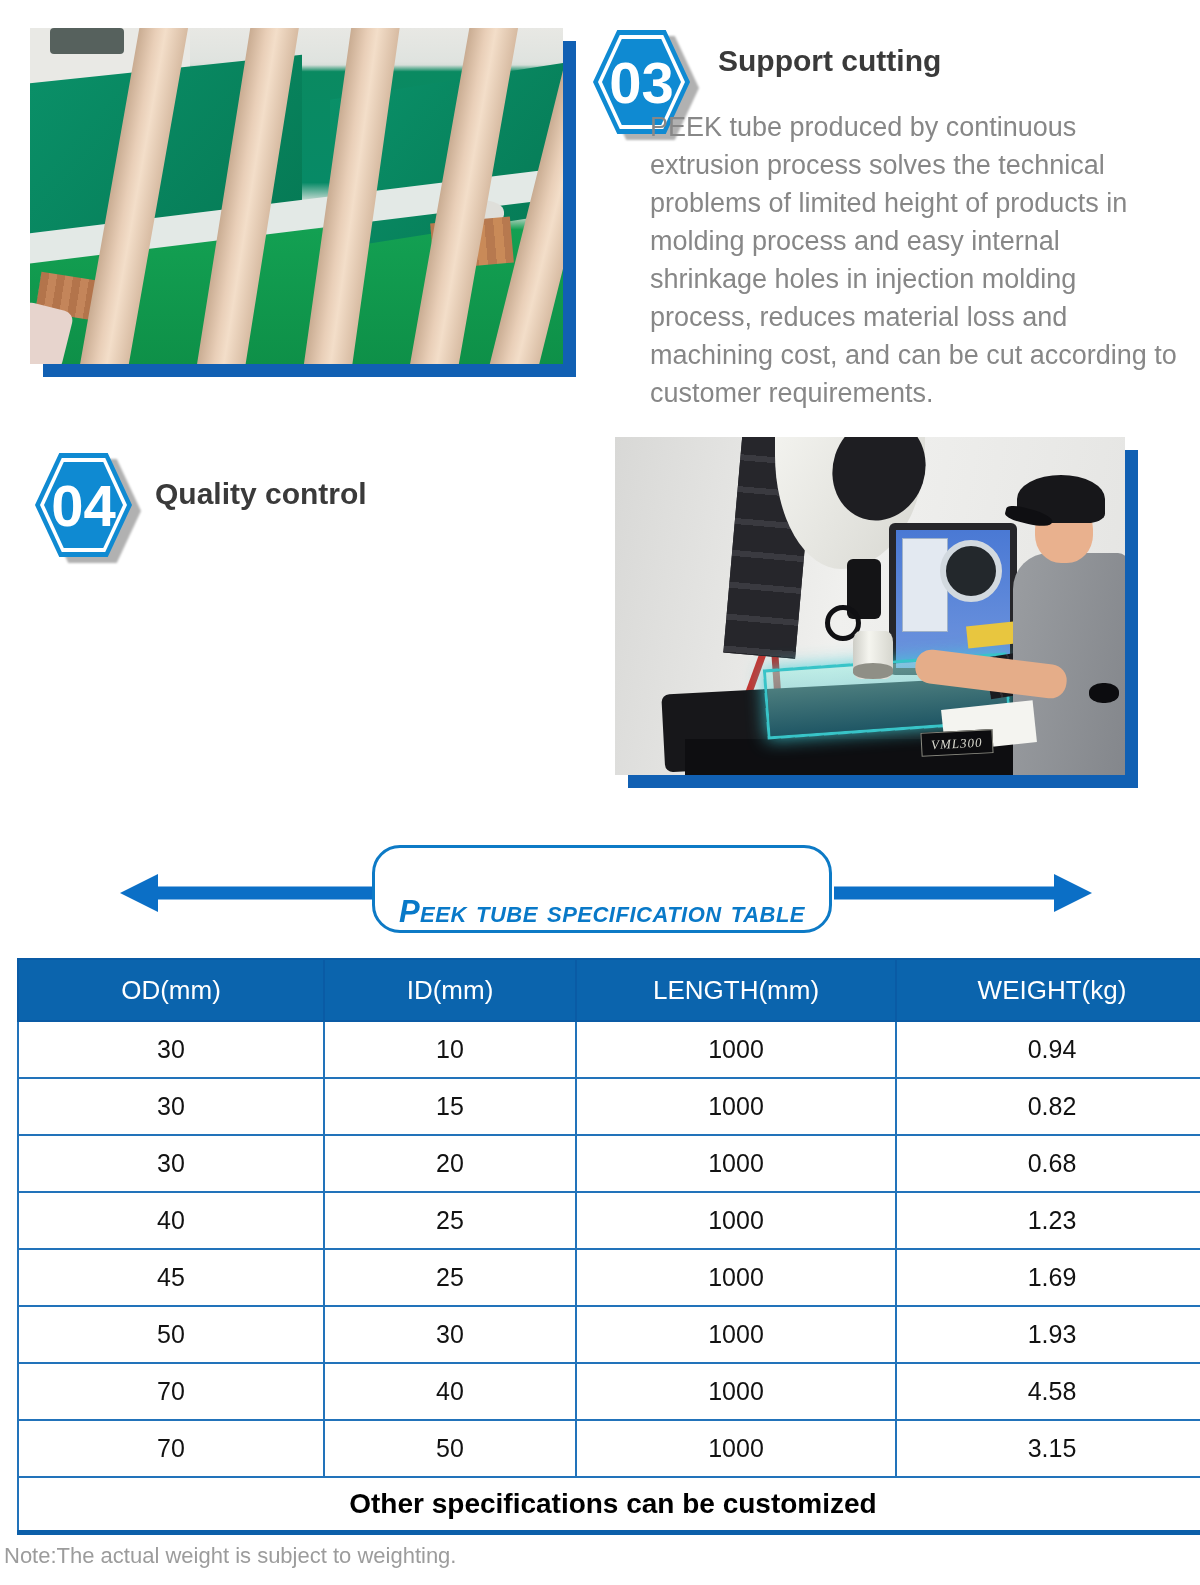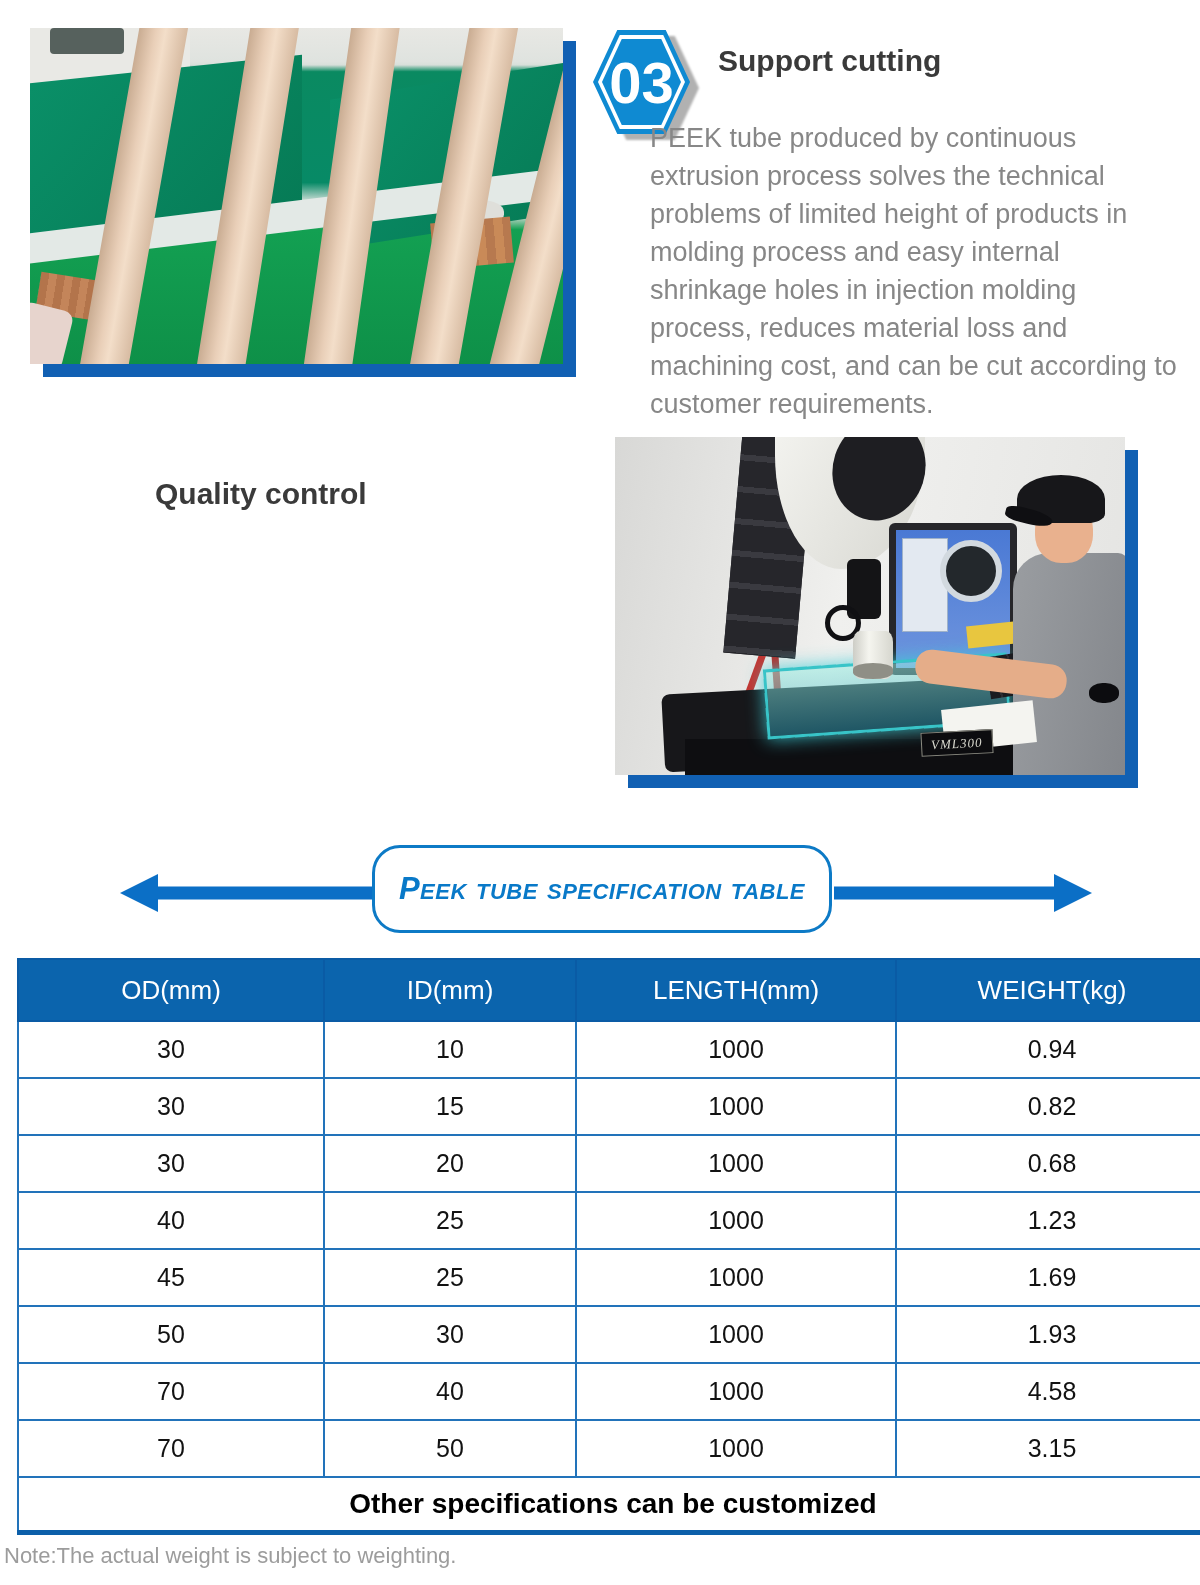--- a/index.html
+++ b/index.html
@@ -81,27 +81,27 @@
   .badge .hx-inner { inset:9px; background:#0f8ad2; }
   .badge .num { position:absolute; inset:0; display:flex; align-items:center; justify-content:center;
                 color:#fff; font-size:58px; font-weight:bold; }
   .badge03 { left:593px; top:30px; }
   .badge04 { left:35px; top:453px; }
 
   .sec-title { position:absolute; font-size:30px; font-weight:bold; color:#3a3a3a; }
   .title03 { left:718px; top:44px; }
   .title04 { left:155px; top:477px; }
   .sec-body { position:absolute; font-size:27px; line-height:38px; color:#878787; }
-  .body03 { left:650px; top:119px; width:530px; }
+  .body03 { left:650px; top:108px; width:530px; }
   .body04 { left:105px; top:551px; width:500px; }
 
   
   .banner-arrows { position:absolute; left:118px; top:871px; }
   .banner-box { position:absolute; left:372px; top:845px; width:460px; height:88px; background:#fff;
-                border:3px solid #0d7ac6; border-radius:28px; display:flex; align-items:center;
+                border:3px solid #0d7ac6; border-radius:28px; display:flex; align-items:flex-end;
                 justify-content:center; z-index:2; box-sizing:border-box; }
   .banner-text { font-style:italic; font-variant:small-caps; font-weight:bold; font-size:31px;
                  color:#0979c8; letter-spacing:.5px; }
 
   
   .spec-table { position:absolute; left:17px; top:958px; width:1190px; border-collapse:collapse; table-layout:fixed; }
   .spec-table th { background:#0b64ad; color:#fff; font-size:26px; font-weight:normal;
                    height:58px; border:2px solid #0a5ba5; text-align:center; }
   .spec-table td { font-size:25px; color:#121212; height:53px; text-align:center;
                    border:2px solid #2273ba; background:#fff; }
@@ -137,20 +137,26 @@
 
   <div class="badge badge03">
     <span class="hex hx-outer"></span>
     <span class="hex hx-ring"></span>
     <span class="hex hx-inner"></span>
     <span class="num">03</span>
   </div>
   <div class="sec-title title03">Support cutting</div>
   <div class="sec-body body03">PEEK tube produced by continuous extrusion process solves the technical problems of limited height of products in molding process and easy internal shrinkage holes in injection molding process, reduces material loss and machining cost, and can be cut according to customer requirements.</div>
 
+  <div class="badge badge04">
+    <span class="hex hx-outer"></span>
+    <span class="hex hx-ring"></span>
+    <span class="hex hx-inner"></span>
+    <span class="num">04</span>
+  </div>
   <div class="sec-title title04">Quality control</div>
 
   <div class="photo photo2">
     <div class="p2-bg"></div>
     <div class="p2-red1"></div>
     <div class="p2-red2"></div>
     <div class="p2-pillar"></div>
     <div class="p2-head"></div>
     <div class="p2-headdark"></div>
     <div class="p2-lens"></div>

